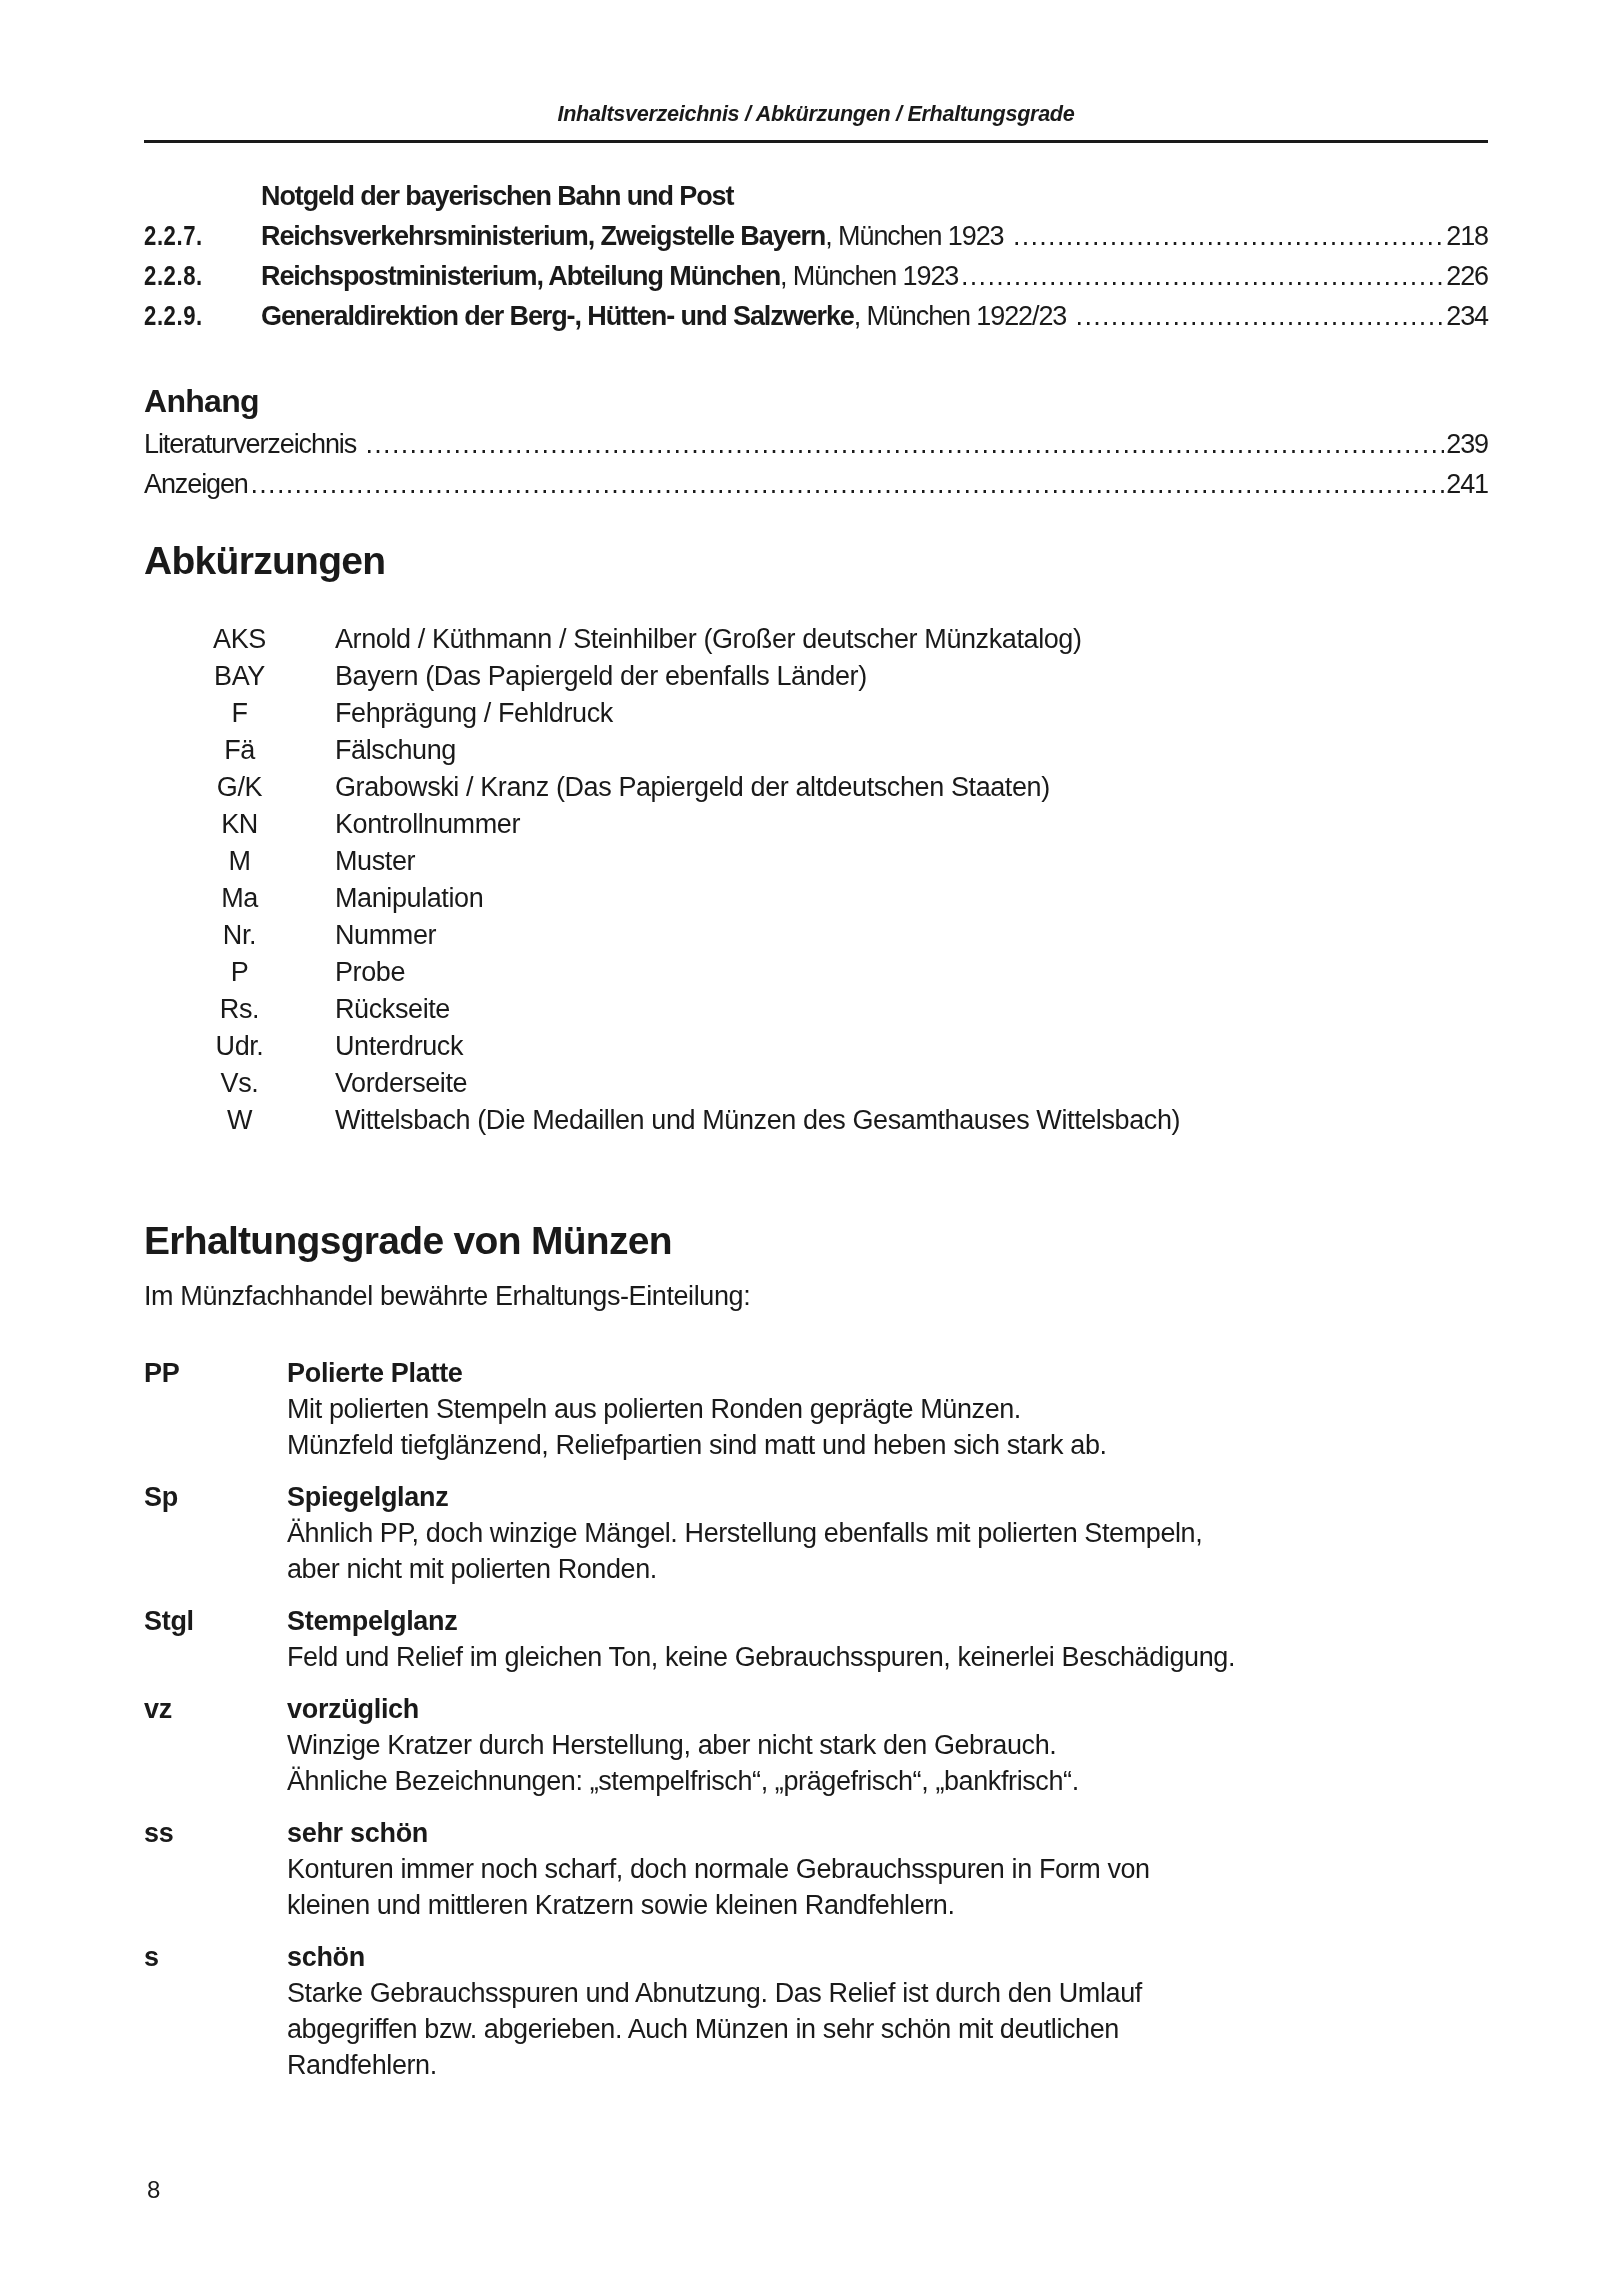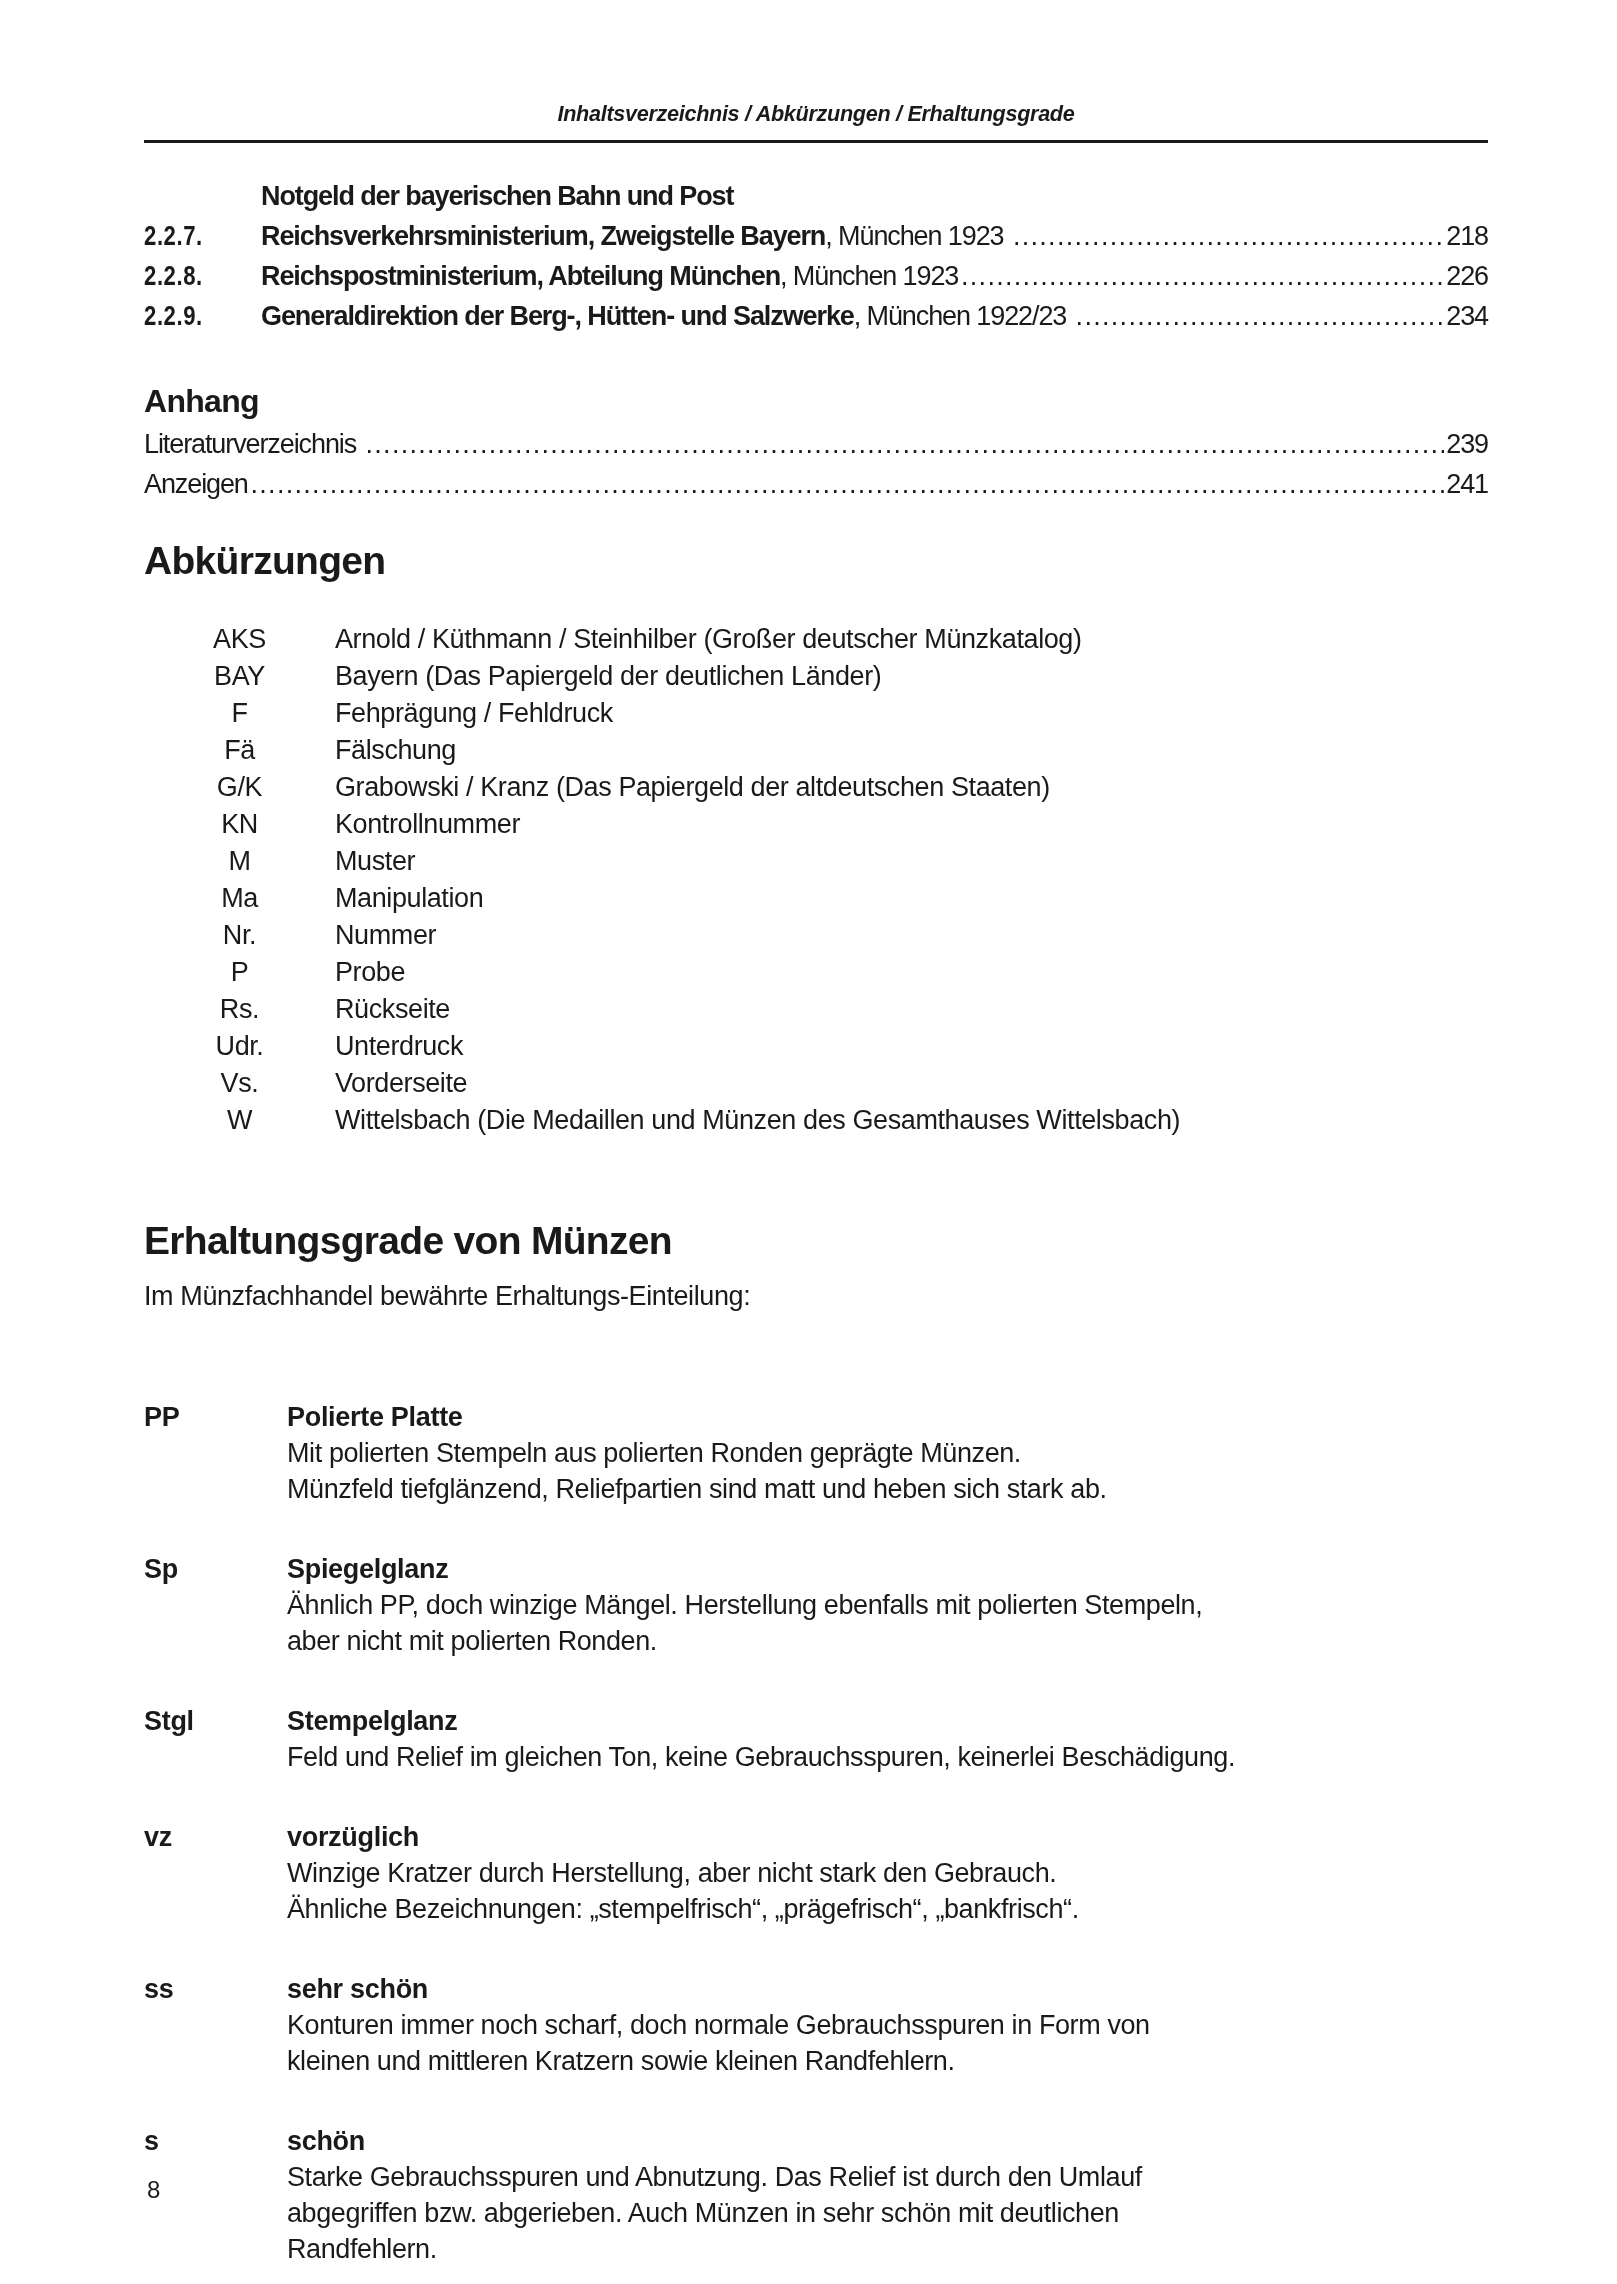--- a/index.html
+++ b/index.html
@@ -27,21 +27,21 @@
   
   .abbr-list { position: absolute; left: 144px; top: 624px; text-align: center; }
   .abbr-row { height: 37px; display: flex; align-items: baseline; font-size: 27px; letter-spacing: -0.4px; }
   .abbr-key { width: 191px; flex: none; }
   .abbr-val { }
 
   .intro { position: absolute; left: 144px; top: 1281px; font-size: 27px; letter-spacing: -0.4px; }
 
   
   .grades { position: absolute; left: 144px; top: 1355px; width: 1344px; }
-  .grade { display: flex; margin-bottom: 16px; margin-top: 44px; }
+  .grade { display: flex; margin-bottom: 16px; }
   .grade-key { width: 143px; flex: none; font-size: 27px; font-weight: bold; line-height: 36px; letter-spacing: -0.3px; }
   .grade-body { flex: 1; }
   .grade-title { font-size: 27px; font-weight: bold; line-height: 36px; letter-spacing: -0.3px; }
   .grade-line { font-size: 27px; line-height: 36px; letter-spacing: -0.4px; }
 
   .page-num { position: absolute; left: 147px; top: 2176px; font-size: 24px; }
 </style>
 </head>
 <body>
 
@@ -101,21 +101,21 @@
 </div>
 
 <div class="section-h" style="top:539px;">Abkürzungen</div>
 <div class="abbr-list" id="abbr-list">
     <div class="abbr-row">
       <span class="abbr-key">AKS</span>
       <span class="abbr-val">Arnold / Küthmann / Steinhilber (Großer deutscher Münzkatalog)</span>
     </div>
     <div class="abbr-row">
       <span class="abbr-key">BAY</span>
-      <span class="abbr-val">Bayern (Das Papiergeld der deutlichen Länder)</span>
+      <span class="abbr-val">Bayern (Das Papiergeld der ebenfalls Länder)</span>
     </div>
     <div class="abbr-row">
       <span class="abbr-key">F</span>
       <span class="abbr-val">Fehprägung / Fehldruck</span>
     </div>
     <div class="abbr-row">
       <span class="abbr-key">Fä</span>
       <span class="abbr-val">Fälschung</span>
     </div>
     <div class="abbr-row">

